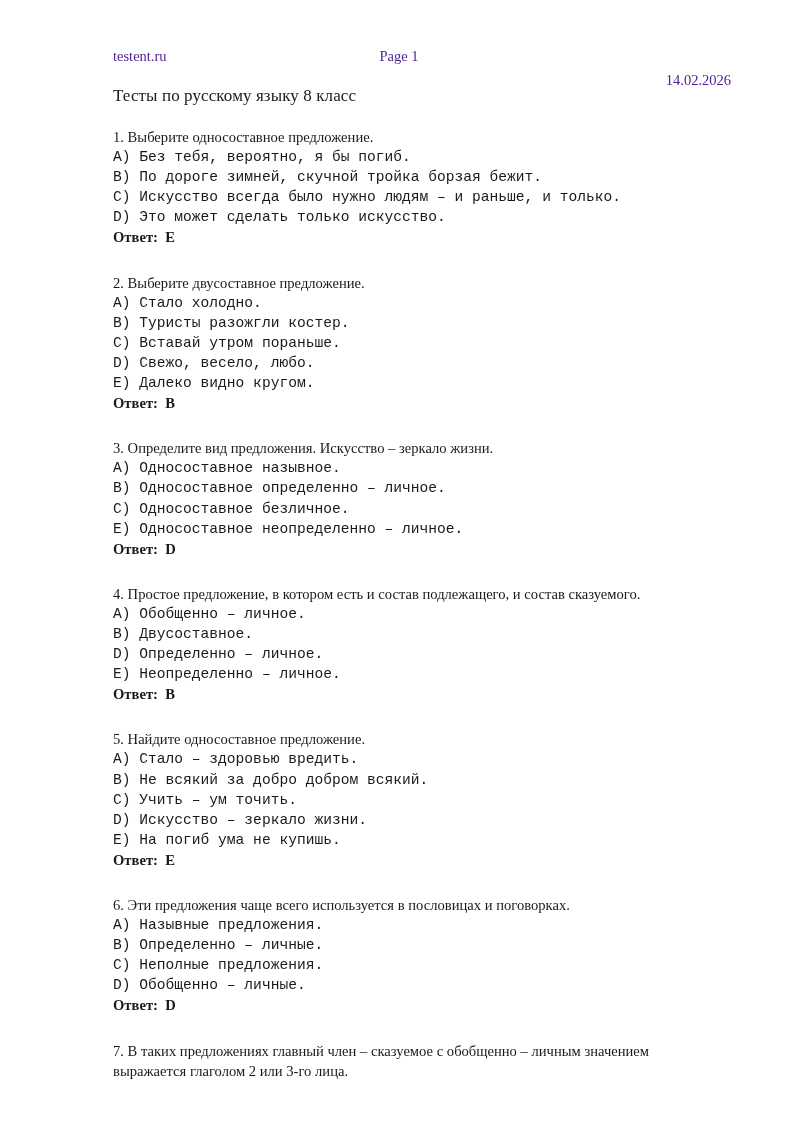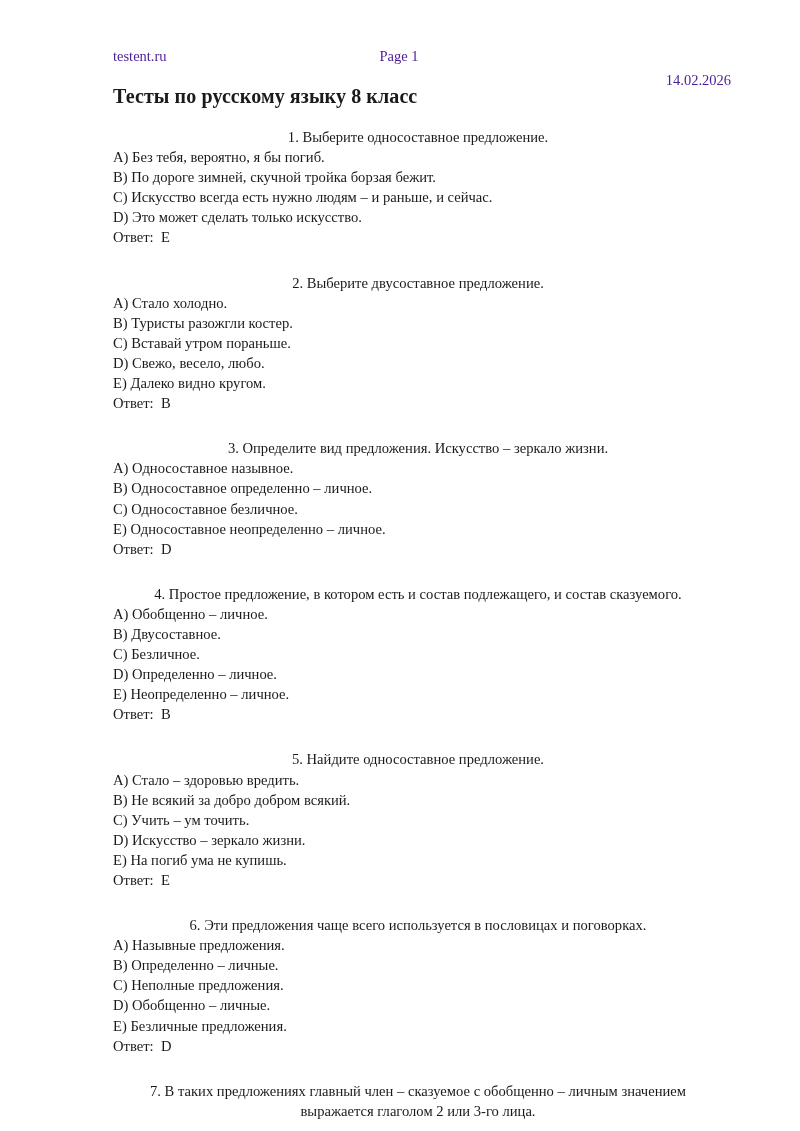--- a/index.html
+++ b/index.html
@@ -52,71 +52,72 @@
     position: absolute;
     right: -1px;
     top: 4px;
     white-space: nowrap;
     margin-top: 20px;
   }
 
   
   .doc-title {
     margin-top: 16px;
-    font-size: 20px;
+    font-size: 17px;
     line-height: 20px;
-    font-weight: bold;
+    font-weight: normal;
     letter-spacing: 0.1px;
   }
 
   
   .questions {
     margin-top: 21px;
   }
   .qblock {
     margin-bottom: 25px;
   }
   .qblock:last-child {
     margin-bottom: 0;
   }
   .q-line {
     font-size: 14.6px;
     line-height: 20.1px;
     white-space: pre-wrap;
   }
   .q-prompt {
     max-width: 610px;
-    text-align: center;
   }
   .q-option {
     max-width: 640px;
+    font-family: Liberation Mono, monospace;
   }
   .q-answer {
     max-width: 400px;
+    font-weight: bold;
   }
 </style>
 </head>
 <body>
 
 <div class="page">
 
   <div class="doc-header">
     <div class="hdr-left">testent.ru</div>
     <div class="hdr-center">Page 1</div>
     <div class="hdr-right">14.02.2026</div>
   </div>
 
   <div class="doc-title">Тесты по русскому языку 8 класс</div>
 
   <div class="questions">
       <div class="qblock">
         <div class="q-line q-prompt">1. Выберите односоставное предложение.</div>
         <div class="q-line q-option">A) Без тебя, вероятно, я бы погиб.</div>
         <div class="q-line q-option">B) По дороге зимней, скучной тройка борзая бежит.</div>
-        <div class="q-line q-option">C) Искусство всегда есть нужно людям – и раньше, и сейчас.</div>
+        <div class="q-line q-option">C) Искусство всегда было нужно людям – и раньше, и только.</div>
         <div class="q-line q-option">D) Это может сделать только искусство.</div>
         <div class="q-line q-answer">Ответ:  E</div>
       </div>
       <div class="qblock">
         <div class="q-line q-prompt">2. Выберите двусоставное предложение.</div>
         <div class="q-line q-option">A) Стало холодно.</div>
         <div class="q-line q-option">B) Туристы разожгли костер.</div>
         <div class="q-line q-option">C) Вставай утром пораньше.</div>
         <div class="q-line q-option">D) Свежо, весело, любо.</div>
         <div class="q-line q-option">E) Далеко видно кругом.</div>
@@ -127,41 +128,39 @@
         <div class="q-line q-option">A) Односоставное назывное.</div>
         <div class="q-line q-option">B) Односоставное определенно – личное.</div>
         <div class="q-line q-option">C) Односоставное безличное.</div>
         <div class="q-line q-option">E) Односоставное неопределенно – личное.</div>
         <div class="q-line q-answer">Ответ:  D</div>
       </div>
       <div class="qblock">
         <div class="q-line q-prompt">4. Простое предложение, в котором есть и состав подлежащего, и состав сказуемого.</div>
         <div class="q-line q-option">A) Обобщенно – личное.</div>
         <div class="q-line q-option">B) Двусоставное.</div>
-        <div class="q-line q-option">C) Безличное.</div>
         <div class="q-line q-option">D) Определенно – личное.</div>
         <div class="q-line q-option">E) Неопределенно – личное.</div>
         <div class="q-line q-answer">Ответ:  B</div>
       </div>
       <div class="qblock">
         <div class="q-line q-prompt">5. Найдите односоставное предложение.</div>
         <div class="q-line q-option">A) Стало – здоровью вредить.</div>
         <div class="q-line q-option">B) Не всякий за добро добром всякий.</div>
         <div class="q-line q-option">C) Учить – ум точить.</div>
         <div class="q-line q-option">D) Искусство – зеркало жизни.</div>
         <div class="q-line q-option">E) На погиб ума не купишь.</div>
         <div class="q-line q-answer">Ответ:  E</div>
       </div>
       <div class="qblock">
         <div class="q-line q-prompt">6. Эти предложения чаще всего используется в пословицах и поговорках.</div>
         <div class="q-line q-option">A) Назывные предложения.</div>
         <div class="q-line q-option">B) Определенно – личные.</div>
         <div class="q-line q-option">C) Неполные предложения.</div>
         <div class="q-line q-option">D) Обобщенно – личные.</div>
-        <div class="q-line q-option">E) Безличные предложения.</div>
         <div class="q-line q-answer">Ответ:  D</div>
       </div>
       <div class="qblock">
         <div class="q-line q-prompt">7. В таких предложениях главный член – сказуемое с обобщенно – личным значением выражается глаголом 2 или 3-го лица.</div>
       </div>
     </div>
 
 </div>
 
 </body></html>

